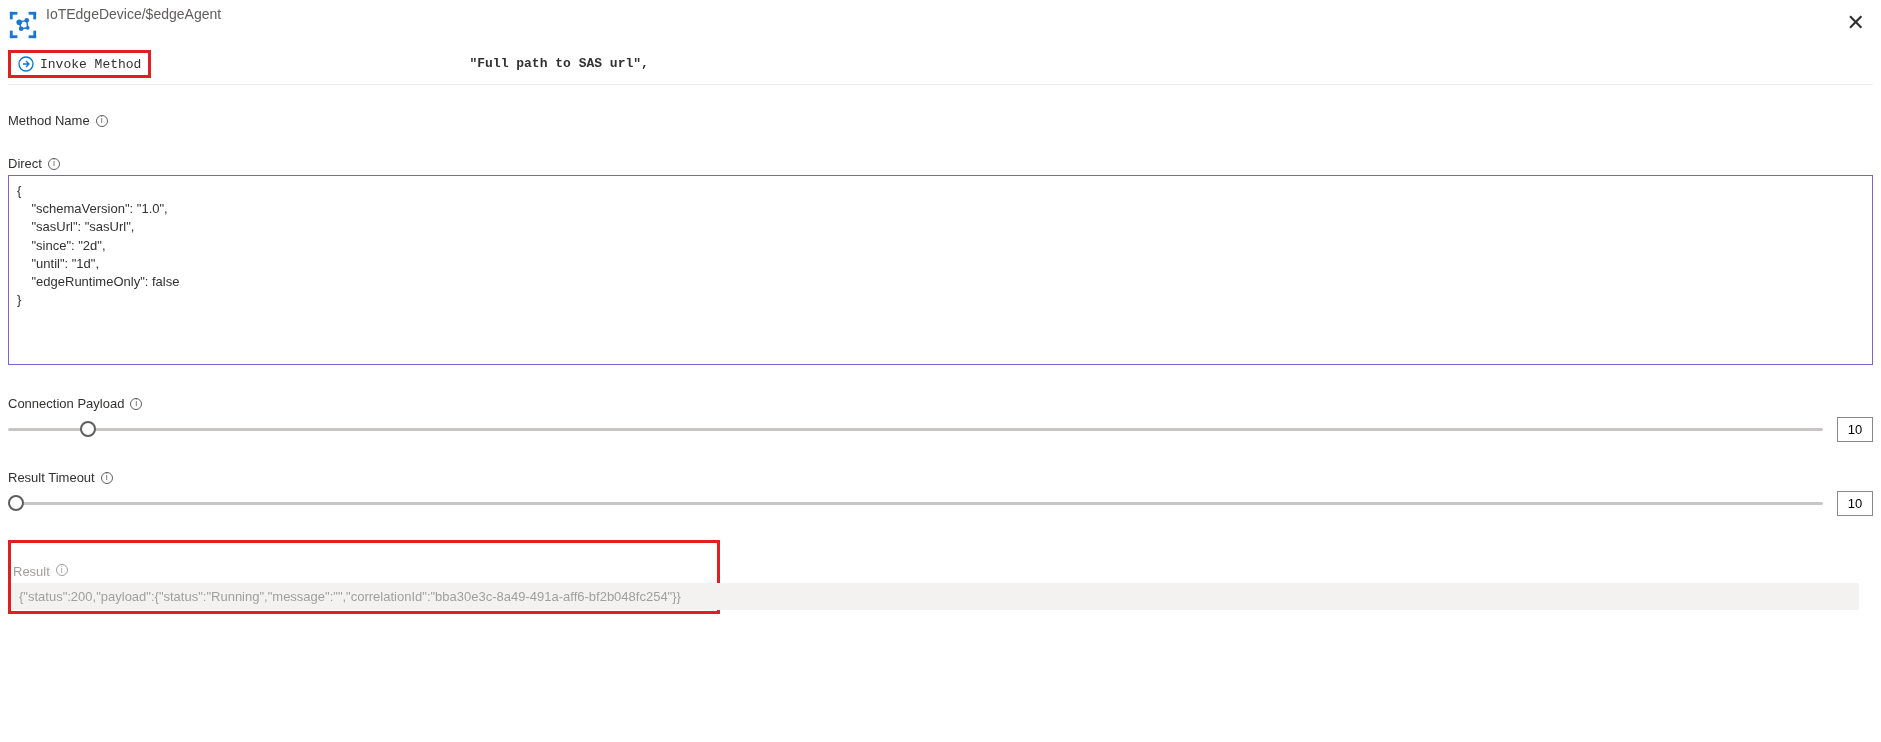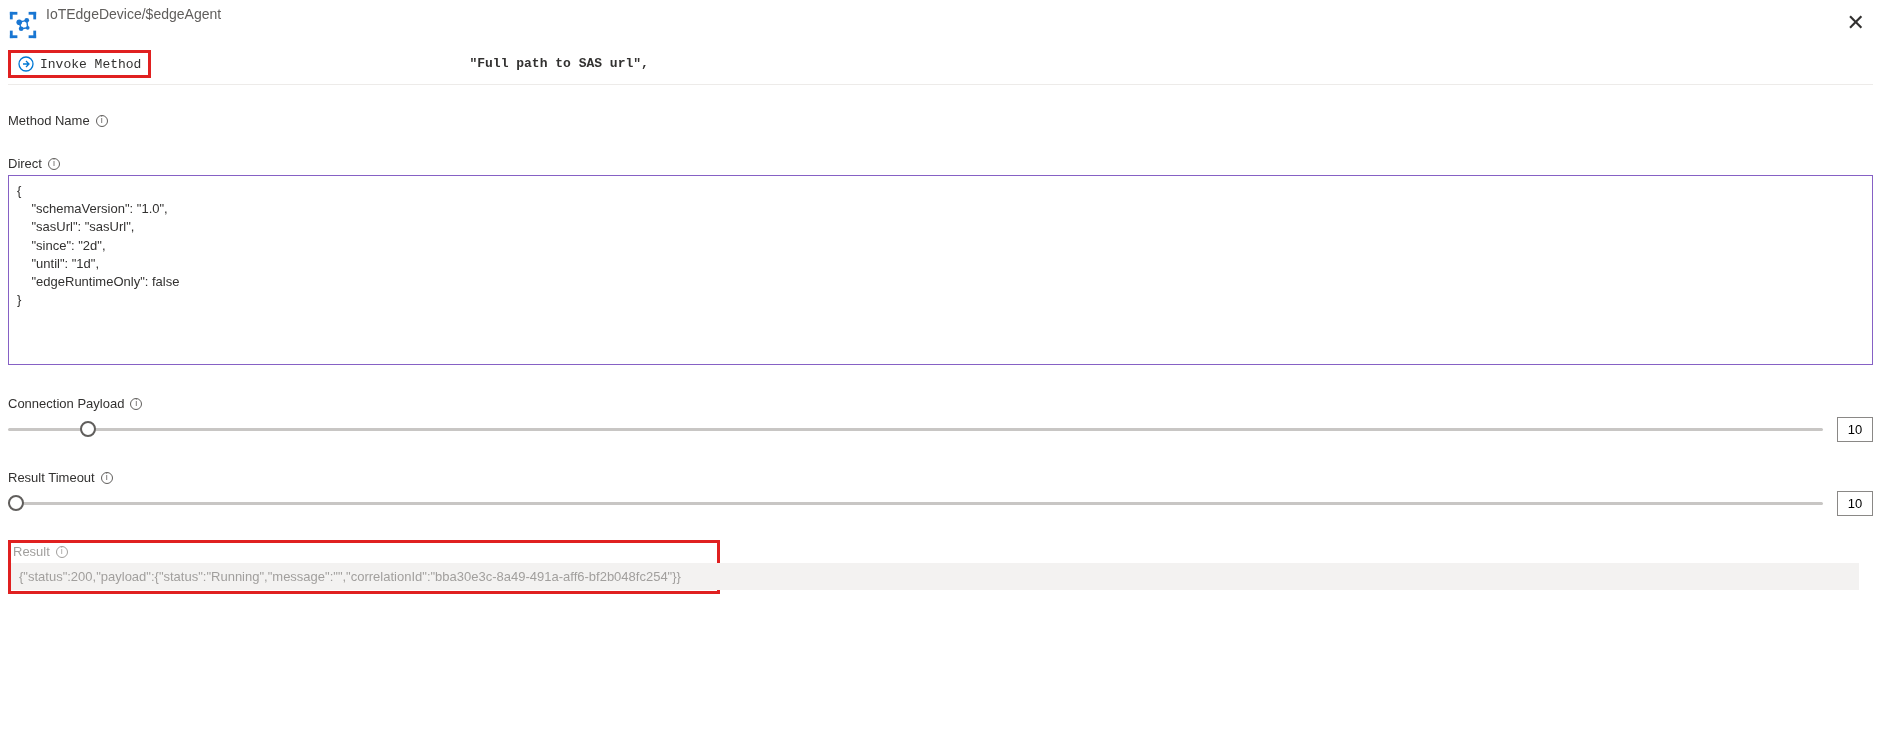--- a/index.html
+++ b/index.html
@@ -151,25 +151,26 @@
     text-align: center;
   }
   .result-box-wrap {
     border: 3px solid #e02020;
     padding: 1px 2px;
     margin-top: 24px;
     width: 712px;
   }
   .result-label-row {
     display: flex;
-    align-items: center;
+    align-items: flex-start;
     gap: 6px;
     font-size: 13px;
     color: #a19f9d;
     margin-bottom: 4px;
+    margin-top: 20px;
   }
   .result-box {
     background: #f3f2f1;
     padding: 6px 8px;
     font-size: 13px;
     color: #a19f9d;
     width: 1848px;
     margin-left: -2px;
   }
   .result-wrapper-outer { position: relative; }

